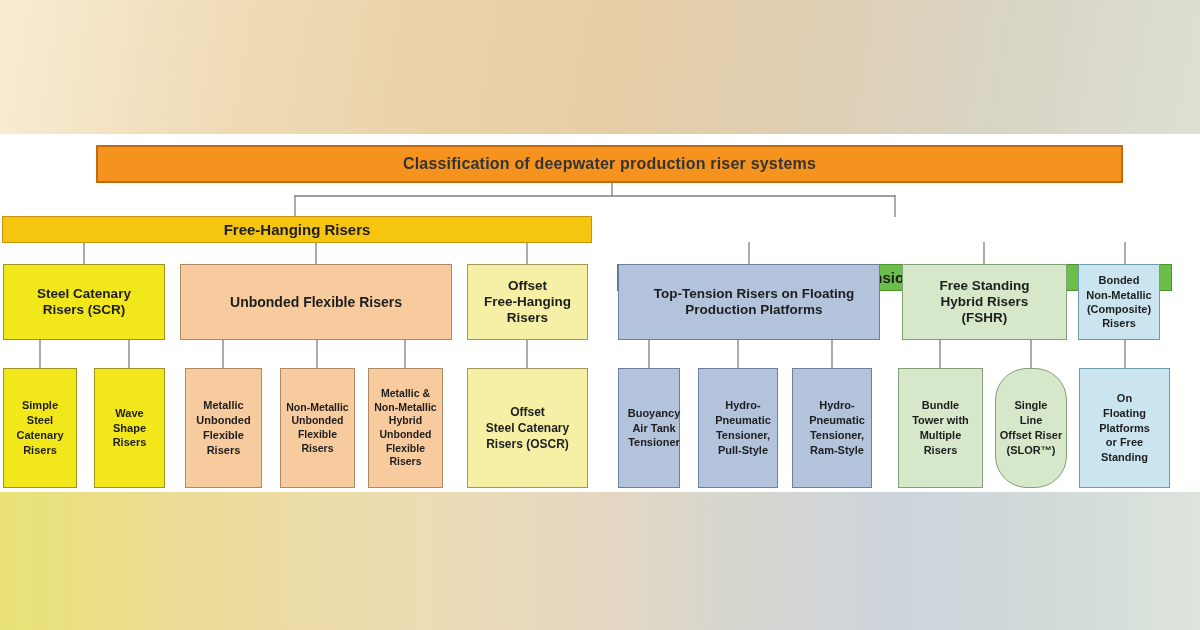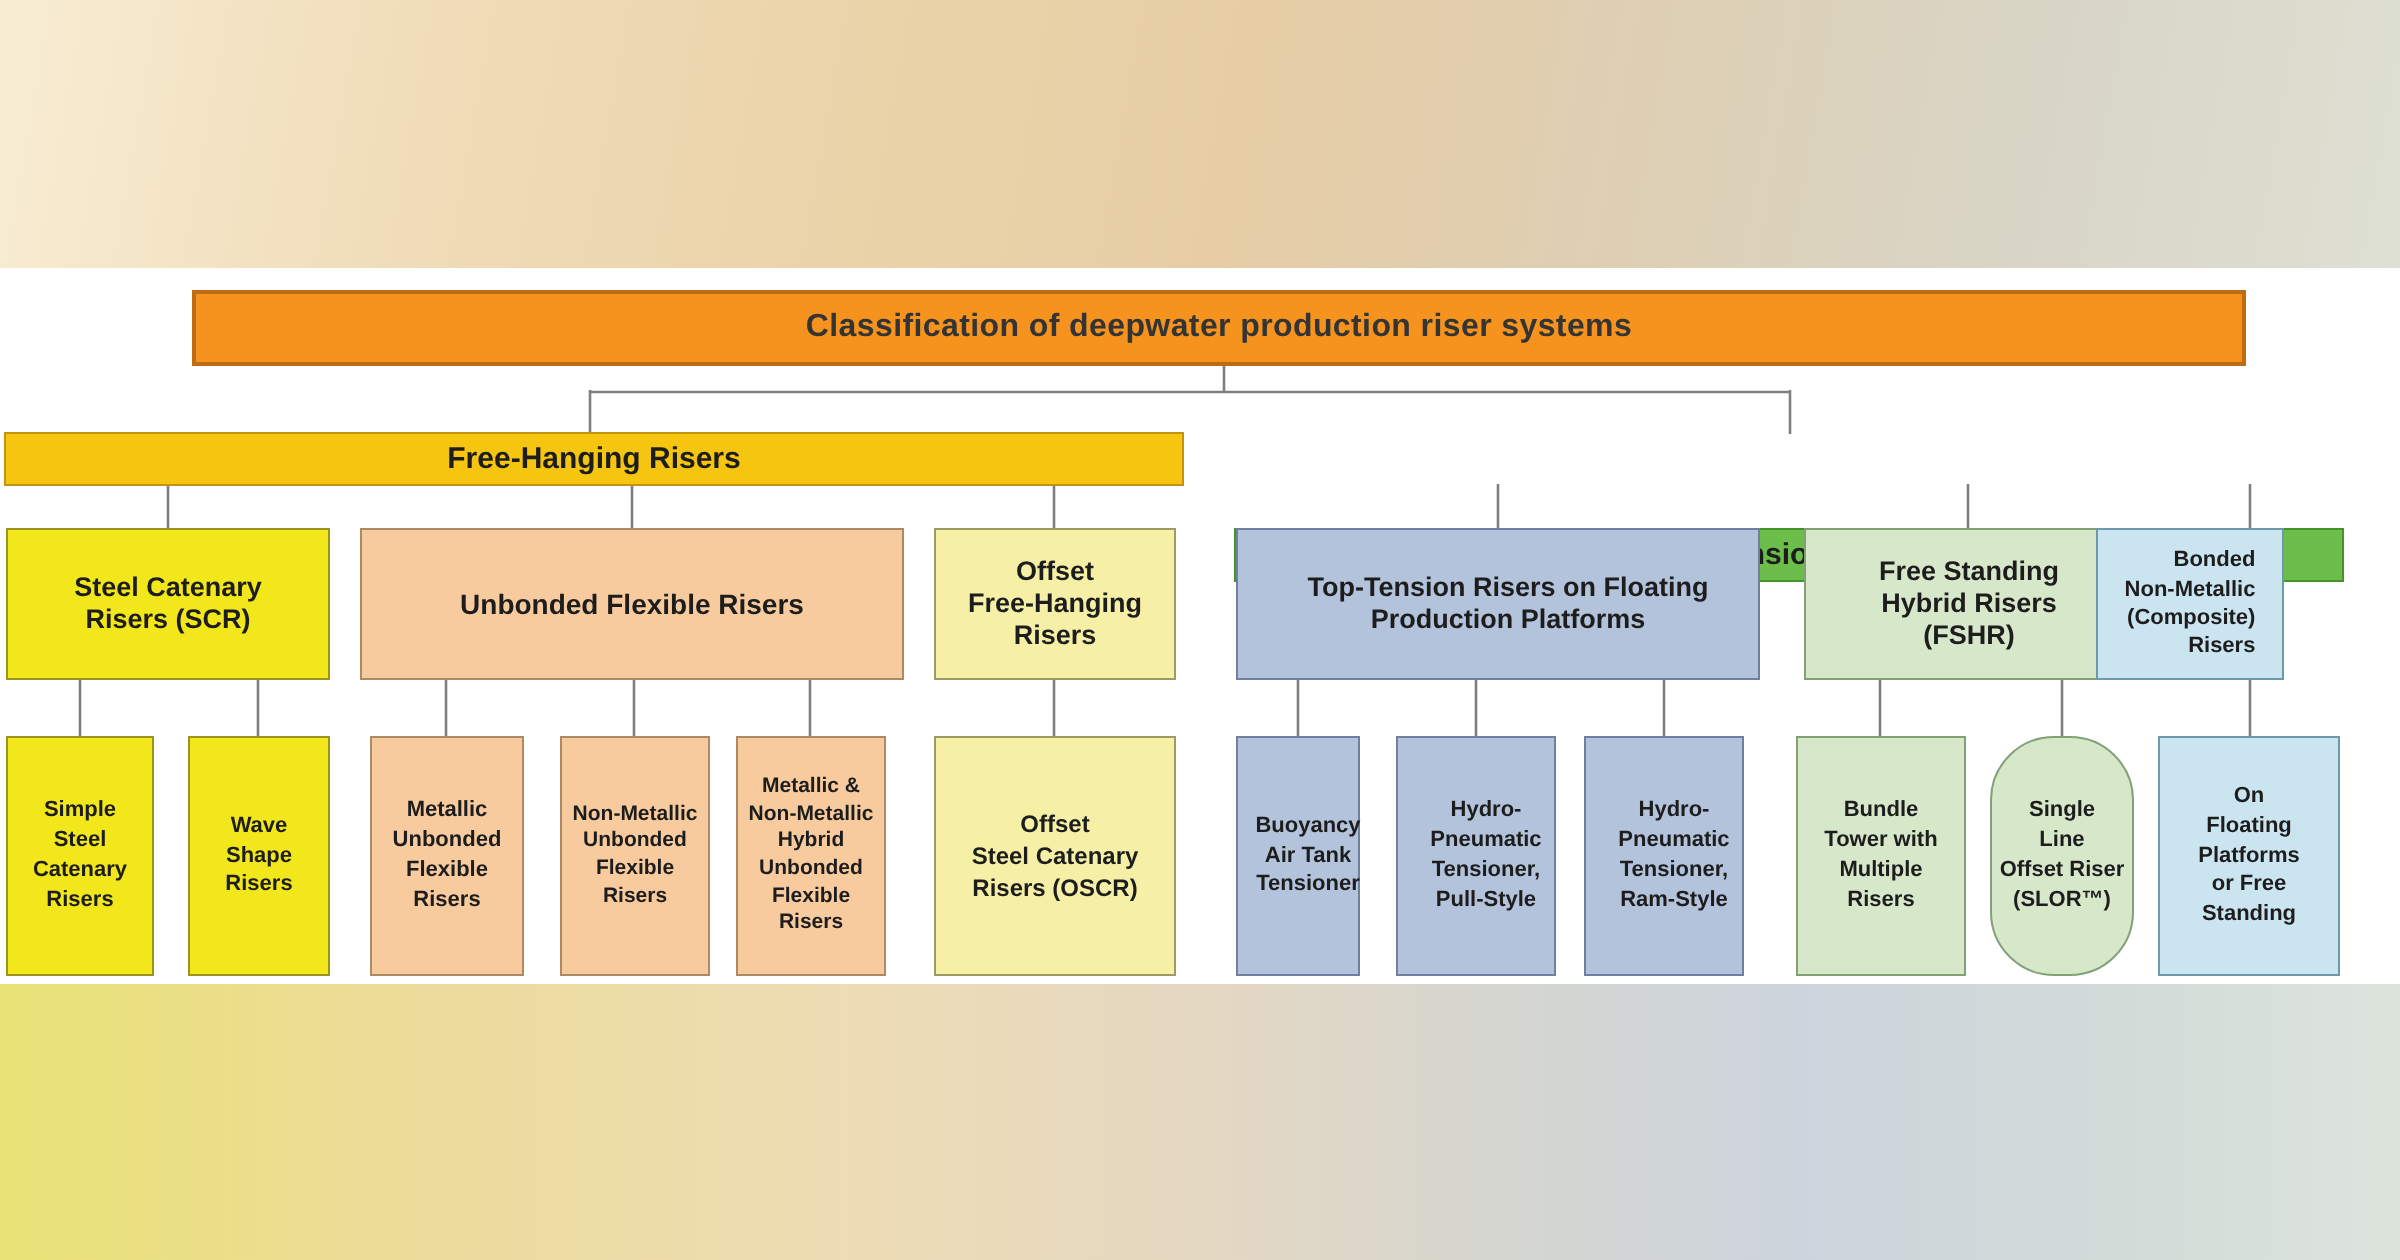--- a/index.html
+++ b/index.html
@@ -86,21 +86,21 @@
 Risers (SCR)</div>
 <div class="node c-peach t-group t-group-wide" style="left:180px;top:264px;width:272px;height:76px;">Unbonded Flexible Risers</div>
 <div class="node c-paleyellow t-group" style="left:467px;top:264px;width:121px;height:76px;">Offset
 Free-Hanging
 Risers</div>
 <div class="node c-blue t-group" style="left:618px;top:264px;width:262px;height:76px;">Top-Tension Risers on Floating
 Production Platforms</div>
 <div class="node c-palegreen t-group" style="left:902px;top:264px;width:165px;height:76px;">Free Standing
 Hybrid Risers
 (FSHR)</div>
-<div class="node c-paleblue t-group-sm" style="left:1048px;top:264px;width:94px;height:76px;text-align:right;">Bonded
+<div class="node c-paleblue t-group-sm" style="left:1078px;top:264px;width:82px;height:76px;">Bonded
 Non-Metallic
 (Composite)
 Risers</div>
 
 <div class="node c-yellow t-leaf" style="left:3px;top:368px;width:74px;height:120px;">Simple
 Steel
 Catenary
 Risers</div>
 <div class="node c-yellow t-leaf" style="left:94px;top:368px;width:71px;height:120px;">Wave
 Shape

